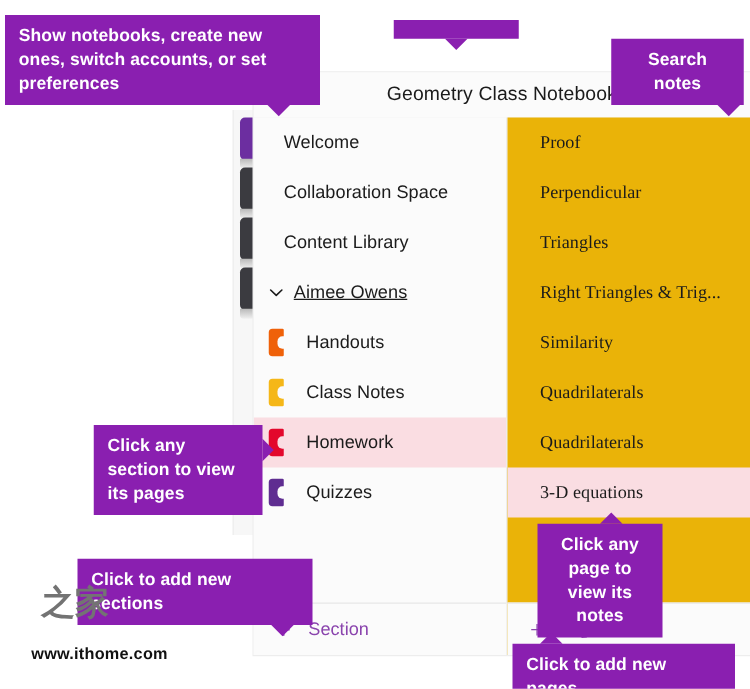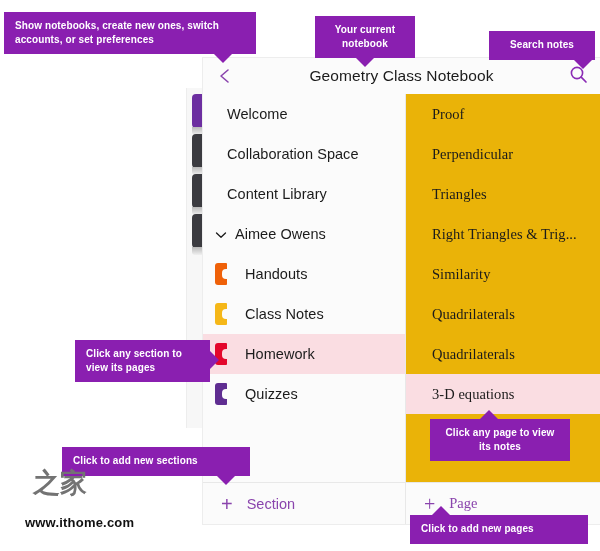--- a/index.html
+++ b/index.html
@@ -169,21 +169,21 @@
   .row-label {
     font-size: 14.5px;
     color: #1b1b1b;
     white-space: nowrap;
     letter-spacing: 0.05px;
   }
 
   
   .row.top .row-label { margin-left: 24px; }
 
-  .row.group .row-label { margin-left: 8px; }
+  .row.group .row-label { margin-left: 8px; text-decoration: underline; }
   .chev-down {
     margin-left: 12px;
     width: 12px;
     display: inline-block;
   }
 
   
   .row.child { padding-left: 0; }
   .sec-tab {
     position: absolute;
@@ -231,21 +231,21 @@
   .add-label {
     color: #8a44ad;
     font-size: 14.5px;
   }
 
   
   .callout {
     position: absolute;
     background: #8a1fb0;
     color: #ffffff;
-    font-size: 10px;
+    font-size: 14px;
     font-weight: bold;
     line-height: 1.35;
     padding: 7px 11px 8px 11px;
     box-sizing: border-box;
     letter-spacing: 0.1px;
   }
   .callout .tip {
     position: absolute;
     width: 0; height: 0;
   }
@@ -276,21 +276,21 @@
 
   #callout-search   { left: 489px; top: 31px; width: 106px; text-align: center; }
   #callout-search .tip.down { left: 85px; }
 
   #callout-section  { left: 75px;  top: 340px; width: 135px; }
   #callout-section .tip.right { top: 11px; }
 
   #callout-addsec   { left: 62px;  top: 447px; width: 188px; }
   #callout-addsec .tip.down { left: 155px; }
 
-  #callout-page     { left: 430px; top: 419px; width: 140px; text-align: center; }
+  #callout-page     { left: 430px; top: 419px; width: 100px; text-align: center; }
   #callout-page .tip.up { left: 50px; }
 
   #callout-addpage  { left: 410px; top: 515px; width: 178px; }
   #callout-addpage .tip.up { left: 22px; }
 
   
   .watermark {
     position: absolute;
     left: 25px;
     top: 463px;
@@ -473,21 +473,20 @@
 
     </div>
   </div>
 
   <div class="callout" id="callout-notebooks">
     <span>Show notebooks, create new ones, switch accounts, or set preferences</span>
     <span class="tip down"></span>
   </div>
 
   <div class="callout" id="callout-current">
-    <span>Your current notebook</span>
     <span class="tip down"></span>
   </div>
 
   <div class="callout" id="callout-search">
     <span>Search notes</span>
     <span class="tip down"></span>
   </div>
 
   <div class="callout" id="callout-section">
     <span>Click any section to view its pages</span>

